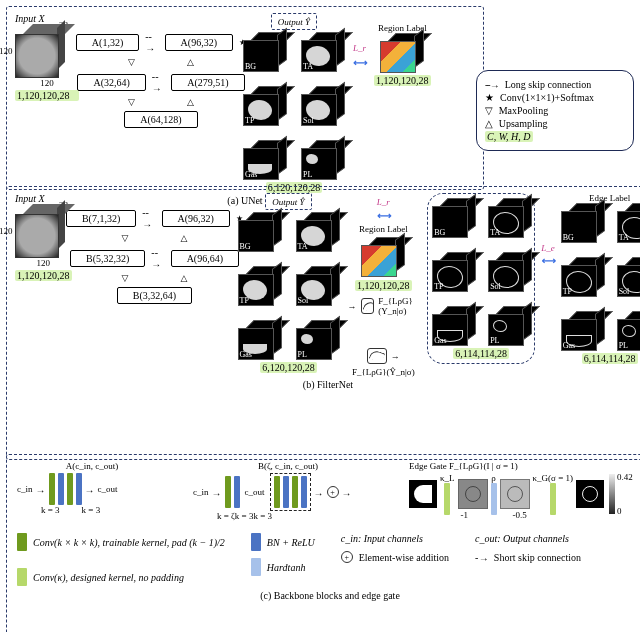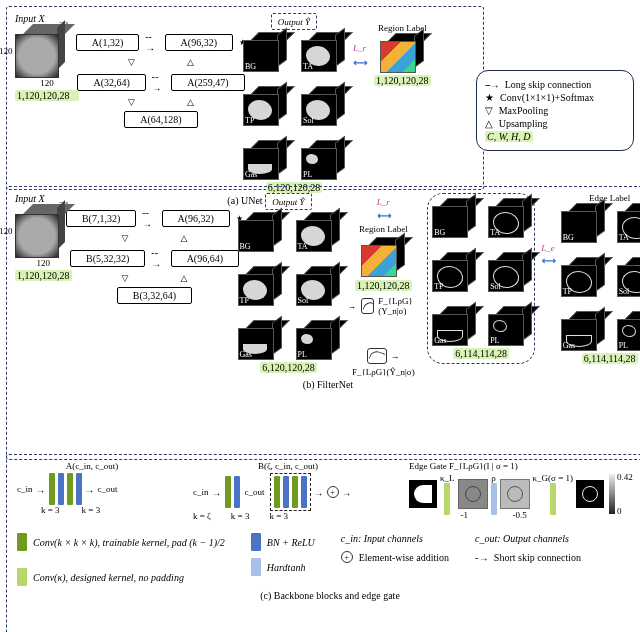--- a/index.html
+++ b/index.html
@@ -111,21 +111,21 @@
         <div class="row gap6 center">
           <div class="node">A(1,32)</div>
           <span>--→</span>
           <div class="node">A(96,32)</div>
           <span style="font-size:8px">★</span>
         </div>
         <div class="row gap6 center" style="font-size:9px">▽<span style="width:40px"></span>△</div>
         <div class="row gap6 center">
           <div class="node">A(32,64)</div>
           <span>--→</span>
-          <div class="node">A(259,47)</div>
+          <div class="node">A(279,51)</div>
         </div>
         <div class="row gap6 center" style="font-size:9px">▽<span style="width:40px"></span>△</div>
         <div class="row center">
             <div class="node">A(64,128)</div>
           </div>
       </div>
 
       <div class="col" style="align-items:center">
         <div class="dashed" style="padding:2px 6px;border-radius:2px">
           <span class="italic tiny-label">Output Ŷ</span>
@@ -444,21 +444,21 @@
           <div class="wrapDash">
             <div class="bar sGreen"></div>
               <div class="bar sBlue"></div>
             <div class="bar sGreen"></div>
               <div class="bar sBlue"></div>
           </div>
           <span>→</span>
             <span class="plus-circ">+</span>
             <span>→</span>
         </div>
-        <div class="row" style="gap:20px;">
+        <div class="row" style="margin-left:24px">
           <span class="tiny-label">k = ζ</span>
           <span class="tiny-label">k = 3</span>
           <span class="tiny-label">k = 3</span>
         </div>
       </div>
 
       <div class="col" style="flex:1">
         <div class="tiny-label">Edge Gate  F_{LρG}(I | σ = 1)</div>
         <div class="gate mt2">
           <div style="width:28px;height:28px;background:#000;display:flex;align-items:center;justify-content:center">

